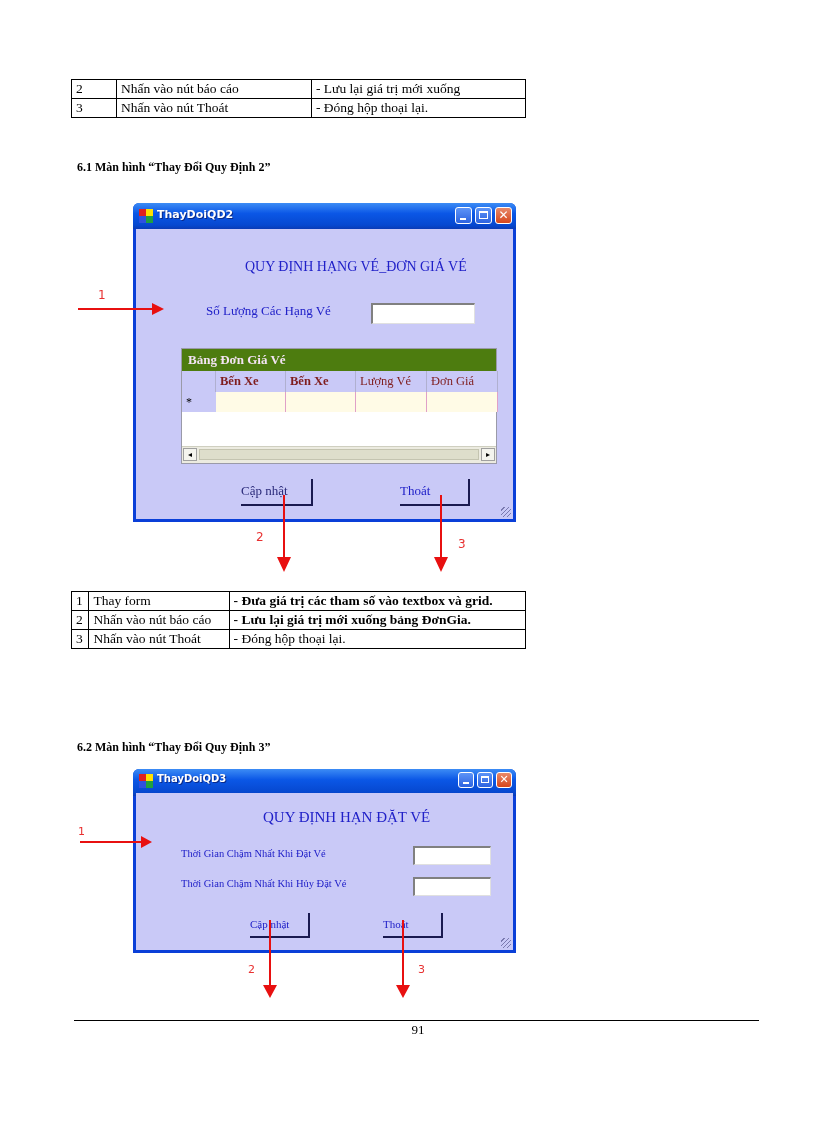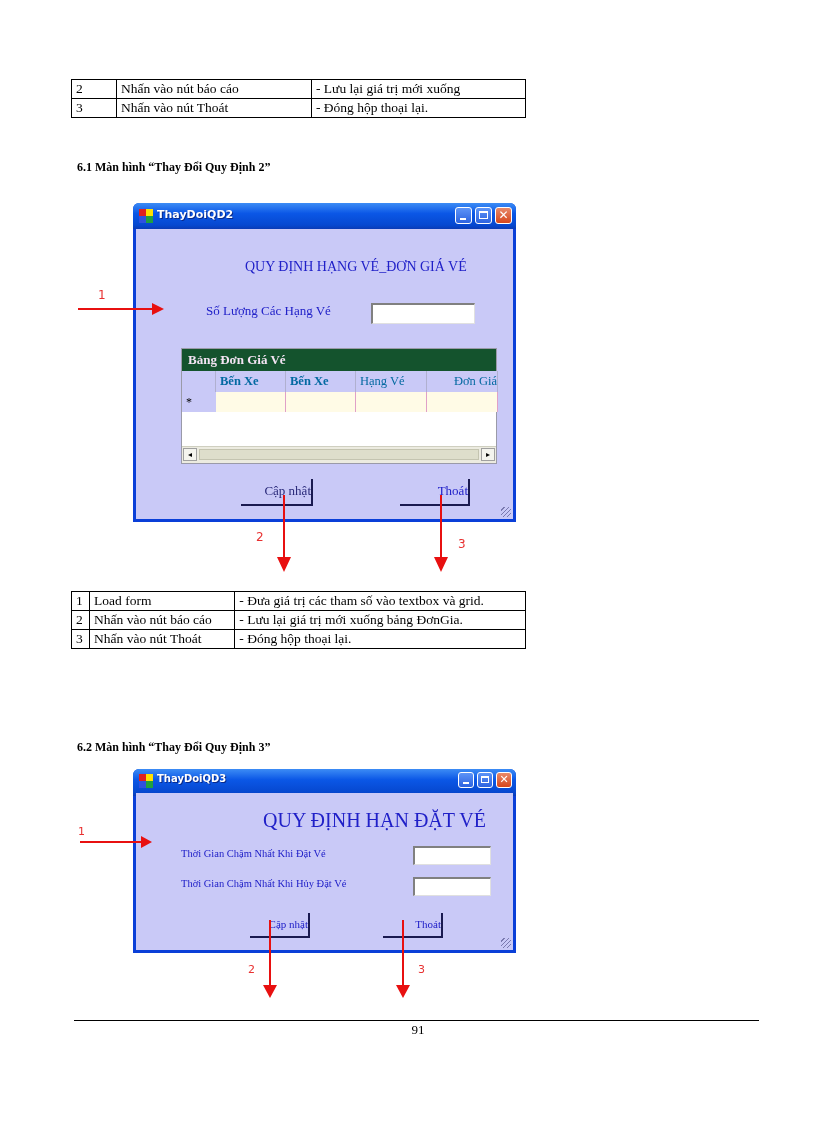--- a/index.html
+++ b/index.html
@@ -1,50 +1,50 @@
 <!DOCTYPE html>
 <html><head>
 <meta charset="utf-8">
 <style>
   html, body { margin:0; padding:0; }
   body { width:816px; height:1123px; background:#ffffff; position:relative; overflow:hidden;
          font-family:"Liberation Serif", serif; color:#000; }
   .abs { position:absolute; }
   table.doc { position:absolute; border-collapse:collapse; font-family:"Liberation Serif", serif; font-size:13.5px; }
   table.doc td { border:1px solid #000; padding:0 4px; vertical-align:top; line-height:18px; }
-  .justify { text-align:justify; }
+  .justify { text-align:justify;font-weight:bold; }
   .heading { font-family:"Liberation Serif", serif; font-weight:bold; font-size:12px; }
 
   
   .win { position:absolute; background:#0a3fd8; border-radius:6px 6px 0 0; }
   .titlebar { position:absolute; left:0; top:0; right:0; height:26px;
               background:linear-gradient(#3c8cf5, #0b57e6 40%, #0648d0 85%, #0a3bb5);
               border-radius:6px 6px 0 0; }
   .appicon { position:absolute; left:6px; top:6px; width:14px; height:14px; }
   .appicon i { position:absolute; width:7px; height:7px; }
   .wtitle { position:absolute; left:24px; top:5px; color:#fff; font-family:"DejaVu Sans", sans-serif;
             font-weight:bold; font-size:11px; text-shadow:1px 1px 0 #0a2a8a; }
   .tbtn { position:absolute; top:4px; width:17px; height:17px; border:1px solid #fff; border-radius:3px;
           background:linear-gradient(#5d94f7,#2d63e0); box-sizing:border-box; }
   .tbtn.close { background:linear-gradient(#e88a6a,#d6461c); }
   .client { position:absolute; left:3px; right:3px; top:26px; bottom:3px; background:#c9c9f7; }
   .client-text { position:absolute; color:#2020c8; font-family:"Liberation Serif", serif; }
   .tb { position:absolute; background:#fff; border-top:2px solid #808080; border-left:2px solid #808080;
         border-right:1px solid #e0e0e0; border-bottom:1px solid #e0e0e0; box-sizing:border-box; }
   .btn { position:absolute; box-sizing:border-box; border-right:2px solid #1a1a50; border-bottom:2px solid #1a1a50;
-         text-align:right; font-family:"Liberation Serif", serif; color:#2a2a7a; }
+         text-align:left; font-family:"Liberation Serif", serif; color:#2a2a7a; }
   .grip { position:absolute; right:2px; bottom:2px; width:10px; height:10px;
           background:repeating-linear-gradient(135deg, transparent 0 2px, #7a7ab0 2px 3px); }
 
   
   .grid { position:absolute; background:#fff; border:1px solid #9a9aa8; box-sizing:border-box; }
-  .grid-cap { position:absolute; left:0; top:0; right:0; height:22px; background:#14532d;
+  .grid-cap { position:absolute; left:0; top:0; right:0; height:22px; background:#4d7c0f;
               color:#f4e4f4; font-weight:bold; font-size:13px; line-height:22px; padding-left:6px; box-sizing:border-box; }
   .grid-hdr { position:absolute; top:22px; height:21px; background:#c9c9f7; border-right:1px solid #b0b0d0; box-sizing:border-box;
-              font-size:12.5px; line-height:21px; padding-left:4px; color:#0369a1; }
+              font-size:12.5px; line-height:21px; padding-left:4px; color:#7f1d1d; }
   .grid-cell { position:absolute; top:43px; height:20px; background:#fffbe6; border-right:1px solid #e0a0c8; box-sizing:border-box; }
   .scroll { position:absolute; left:0; right:0; bottom:0; height:16px; background:#ecebe0; border-top:1px solid #cfcfc0; }
   .sbtn { position:absolute; top:1px; width:14px; height:13px; background:#f4f4ee; border:1px solid #a0a0a0; box-sizing:border-box;
           font-size:8px; line-height:11px; text-align:center; color:#000; }
 
   
   .rline { position:absolute; background:#e81010; }
   .rnum { position:absolute; color:#e83030; font-family:"DejaVu Sans", sans-serif; font-size:12px; }
 </style>
 </head>
@@ -89,22 +89,22 @@
   <div class="client">
     <div class="client-text" style="left:109px; top:30px; font-size:14px;">QUY ĐỊNH HẠNG VÉ_ĐƠN GIÁ VÉ</div>
     <div class="client-text" style="left:70px; top:74px; font-size:13px;">Số Lượng Các Hạng Vé</div>
     <div class="tb" style="left:235px; top:74px; width:104px; height:21px;"></div>
 
     <div class="grid" style="left:45px; top:119px; width:316px; height:116px;">
       <div class="grid-cap">Bảng Đơn Giá Vé</div>
       <div class="grid-hdr" style="left:0; width:34px;"></div>
       <div class="grid-hdr" style="left:34px; width:70px; font-weight:bold;">Bến Xe</div>
       <div class="grid-hdr" style="left:104px; width:70px; font-weight:bold;">Bến Xe</div>
-      <div class="grid-hdr" style="left:174px; width:71px;">Hạng Vé</div>
-      <div class="grid-hdr" style="left:245px; width:71px;text-align:right;">Đơn Giá</div>
+      <div class="grid-hdr" style="left:174px; width:71px;">Lượng Vé</div>
+      <div class="grid-hdr" style="left:245px; width:71px;">Đơn Giá</div>
       <div style="position:absolute; left:0; top:43px; width:34px; height:20px; background:#c9c9f7; font-size:12px; line-height:20px; padding-left:4px; box-sizing:border-box;">*</div>
       <div class="grid-cell" style="left:34px; width:70px;"></div>
       <div class="grid-cell" style="left:104px; width:70px;"></div>
       <div class="grid-cell" style="left:174px; width:71px;"></div>
       <div class="grid-cell" style="left:245px; width:71px;"></div>
       <div class="scroll">
         <div class="sbtn" style="left:1px;">◂</div>
         <div style="position:absolute; left:17px; right:17px; top:2px; height:11px; background:#dedecb; border:1px solid #c4c4b0; box-sizing:border-box;"></div>
         <div class="sbtn" style="right:1px;">▸</div>
       </div>
@@ -125,21 +125,21 @@
 <div class="rnum" style="left:256px; top:530px;">2</div>
 
 <div class="rline" style="left:440px; top:495px; width:2px; height:64px;"></div>
 <div class="abs" style="left:434px; top:557px; width:0; height:0; border-left:7px solid transparent; border-right:7px solid transparent; border-top:15px solid #e81010;"></div>
 <div class="rnum" style="left:458px; top:537px;">3</div>
 
 <table class="doc" style="left:71px; top:591px; width:455px;">
   <tbody>
   <tr>
     <td>1</td>
-    <td>Load form</td>
+    <td>Thay form</td>
     <td class="justify">- Đưa giá trị các tham số vào textbox và grid.</td>
   </tr>
   <tr>
     <td>2</td>
     <td>Nhấn vào nút báo cáo</td>
     <td class="justify">- Lưu lại giá trị mới xuống bảng ĐơnGia.</td>
   </tr>
   <tr>
     <td>3</td>
     <td>Nhấn vào nút Thoát</td>
@@ -163,21 +163,21 @@
         <div style="position:absolute;left:4px;bottom:3px;width:6px;height:2px;background:#fff"></div>
       </div>
     <div class="tbtn" style="right:23px; top:3px; width:16px; height:16px;">
         <div style="position:absolute;left:3px;top:3px;width:8px;height:7px;border:1px solid #fff;border-top-width:2px;box-sizing:border-box"></div>
       </div>
     <div class="tbtn close" style="right:4px; top:3px; width:16px; height:16px;">
         <div style="position:absolute;left:0;top:0;width:14px;text-align:center;color:#fff;font-family:'DejaVu Sans',sans-serif;font-weight:bold;font-size:11px;line-height:14px">✕</div>
       </div>
   </div>
   <div class="client" style="top:24px;">
-    <div class="client-text" style="left:127px; top:16px; font-size:20px;">QUY ĐỊNH HẠN ĐẶT VÉ</div>
+    <div class="client-text" style="left:127px; top:16px; font-size:15px;">QUY ĐỊNH HẠN ĐẶT VÉ</div>
     <div class="client-text" style="left:45px; top:55px; font-size:10.5px;">Thời Gian Chậm Nhất Khi Đặt Vé</div>
     <div class="tb" style="left:277px; top:53px; width:78px; height:19px;"></div>
     <div class="client-text" style="left:45px; top:85px; font-size:10.5px;">Thời Gian Chậm Nhất Khi Hủy Đặt Vé</div>
     <div class="tb" style="left:277px; top:84px; width:78px; height:19px;"></div>
     <div class="btn" style="left:114px; top:120px; width:60px; height:25px; font-size:11px; line-height:22px; color:#2020c8;">Cập nhật</div>
     <div class="btn" style="left:247px; top:120px; width:60px; height:25px; font-size:11px; line-height:22px; color:#2020c8;">Thoát</div>
     <div class="grip"></div>
   </div>
 </div>
 

